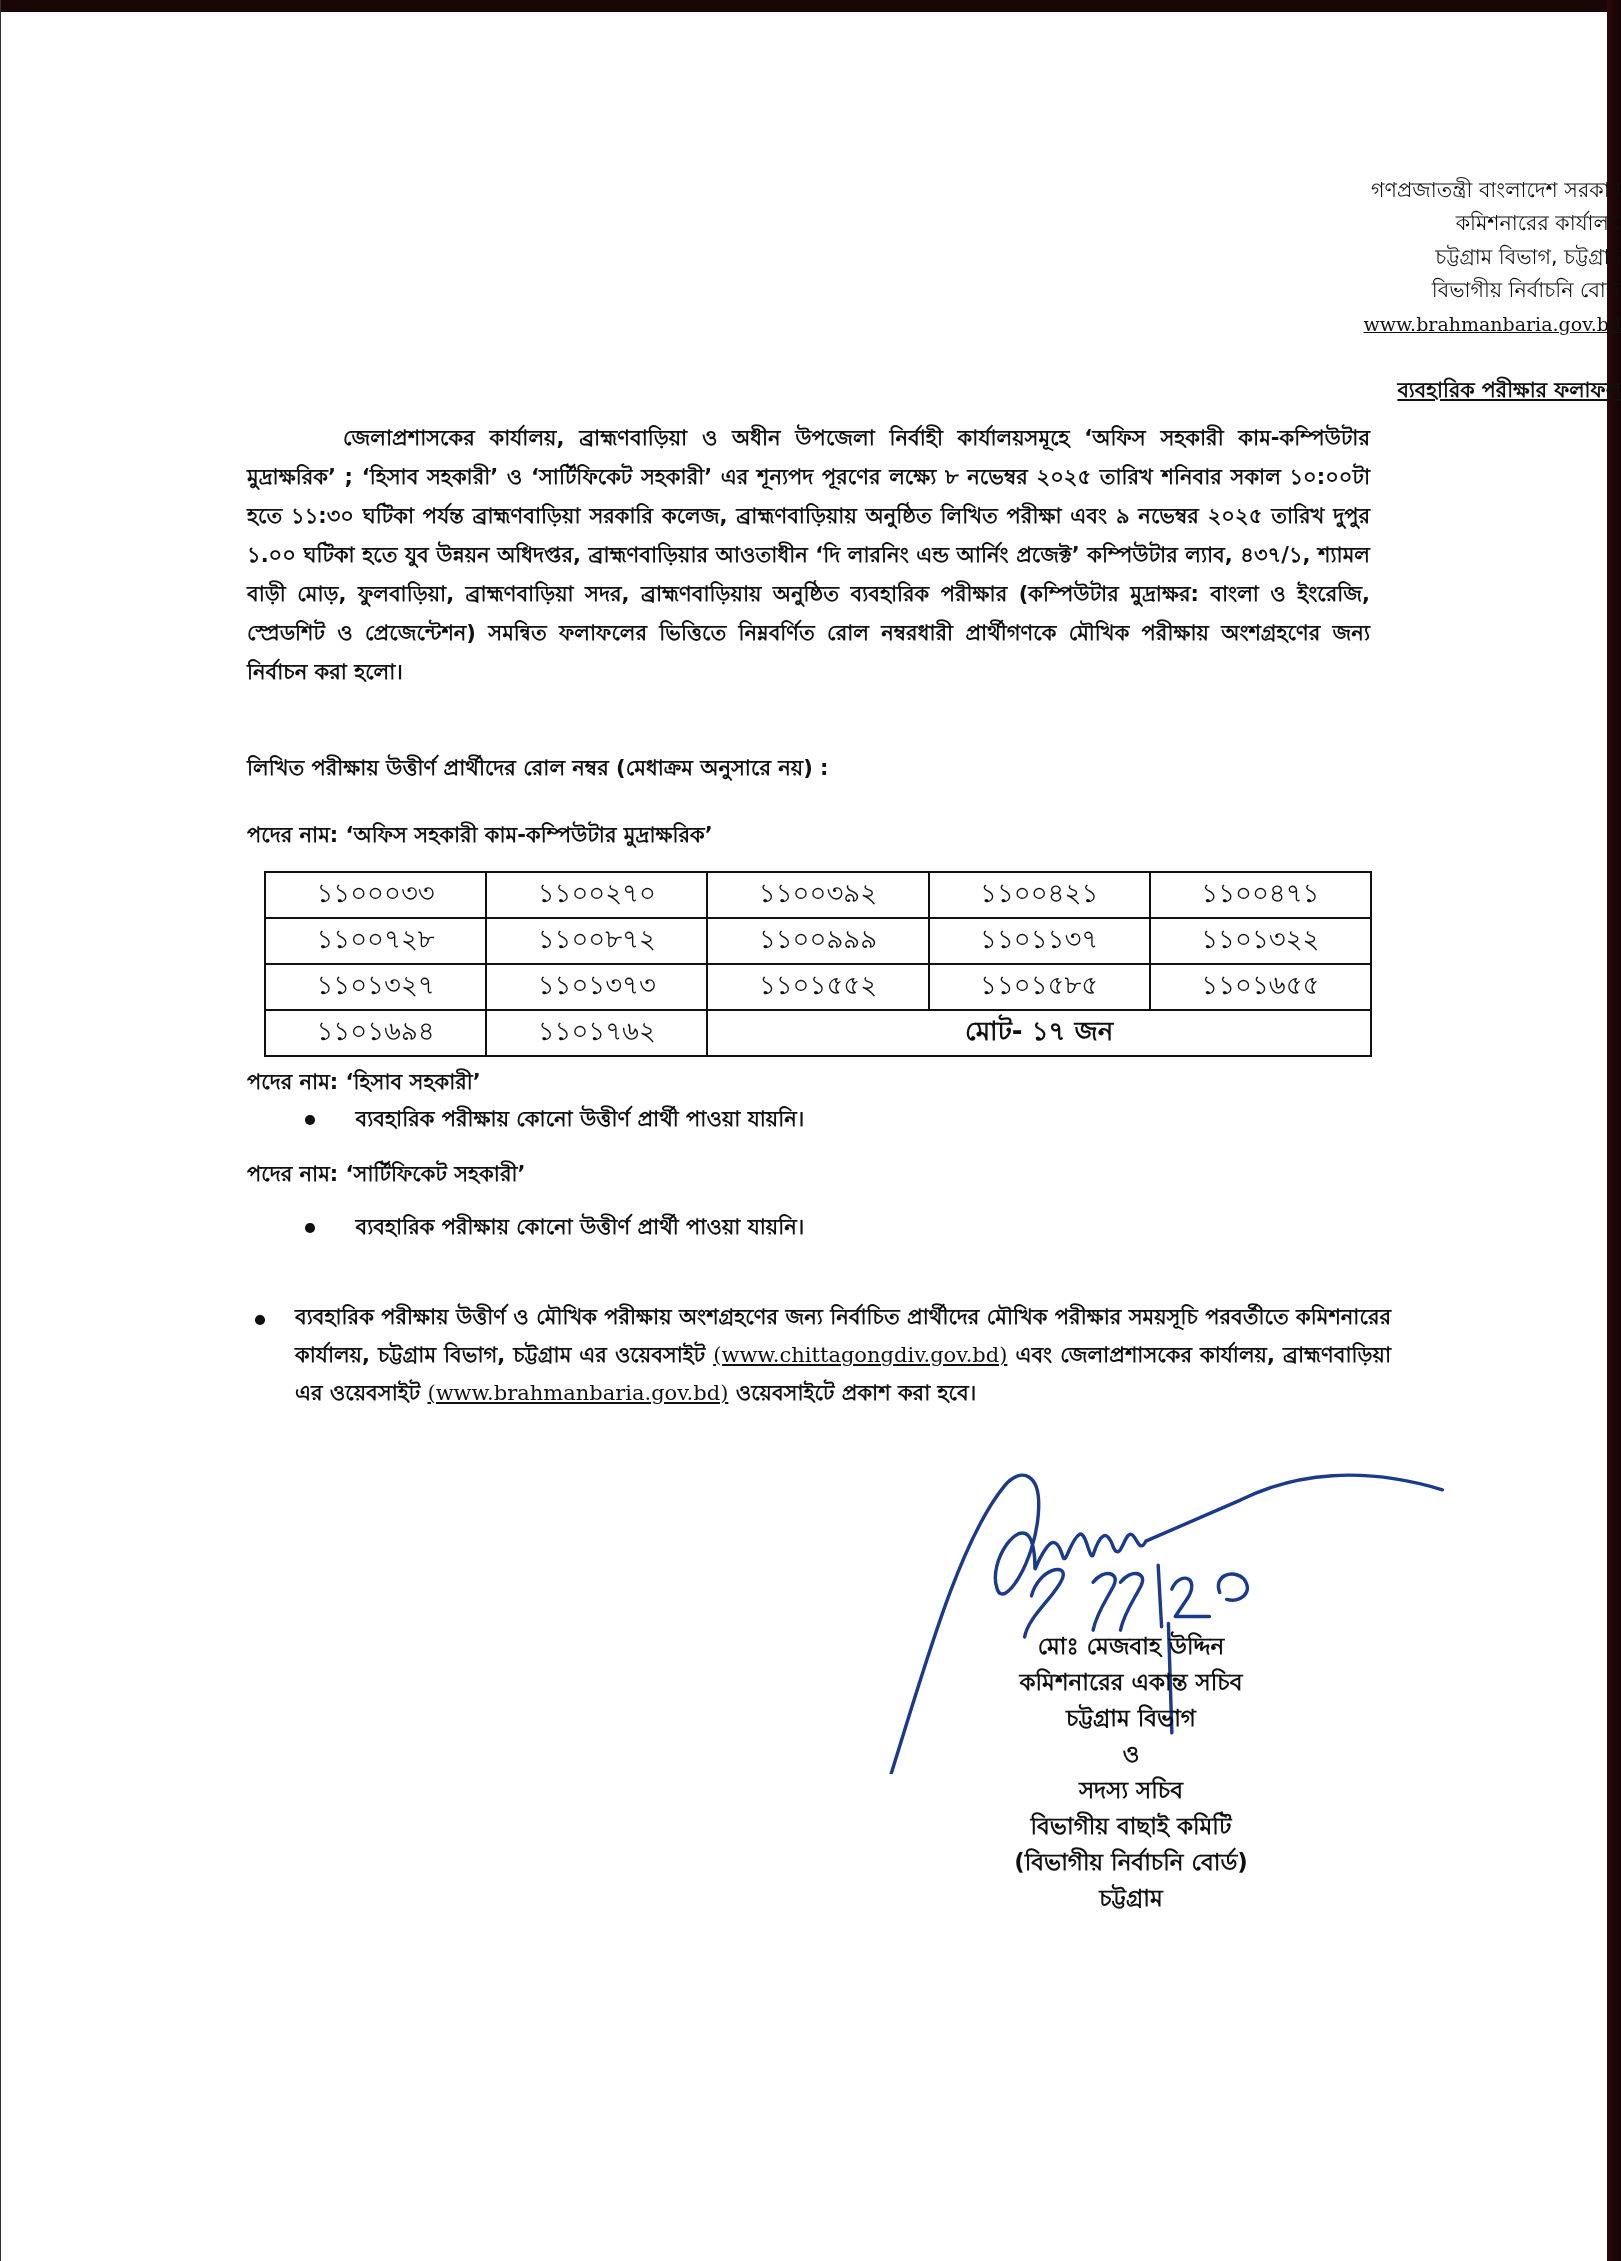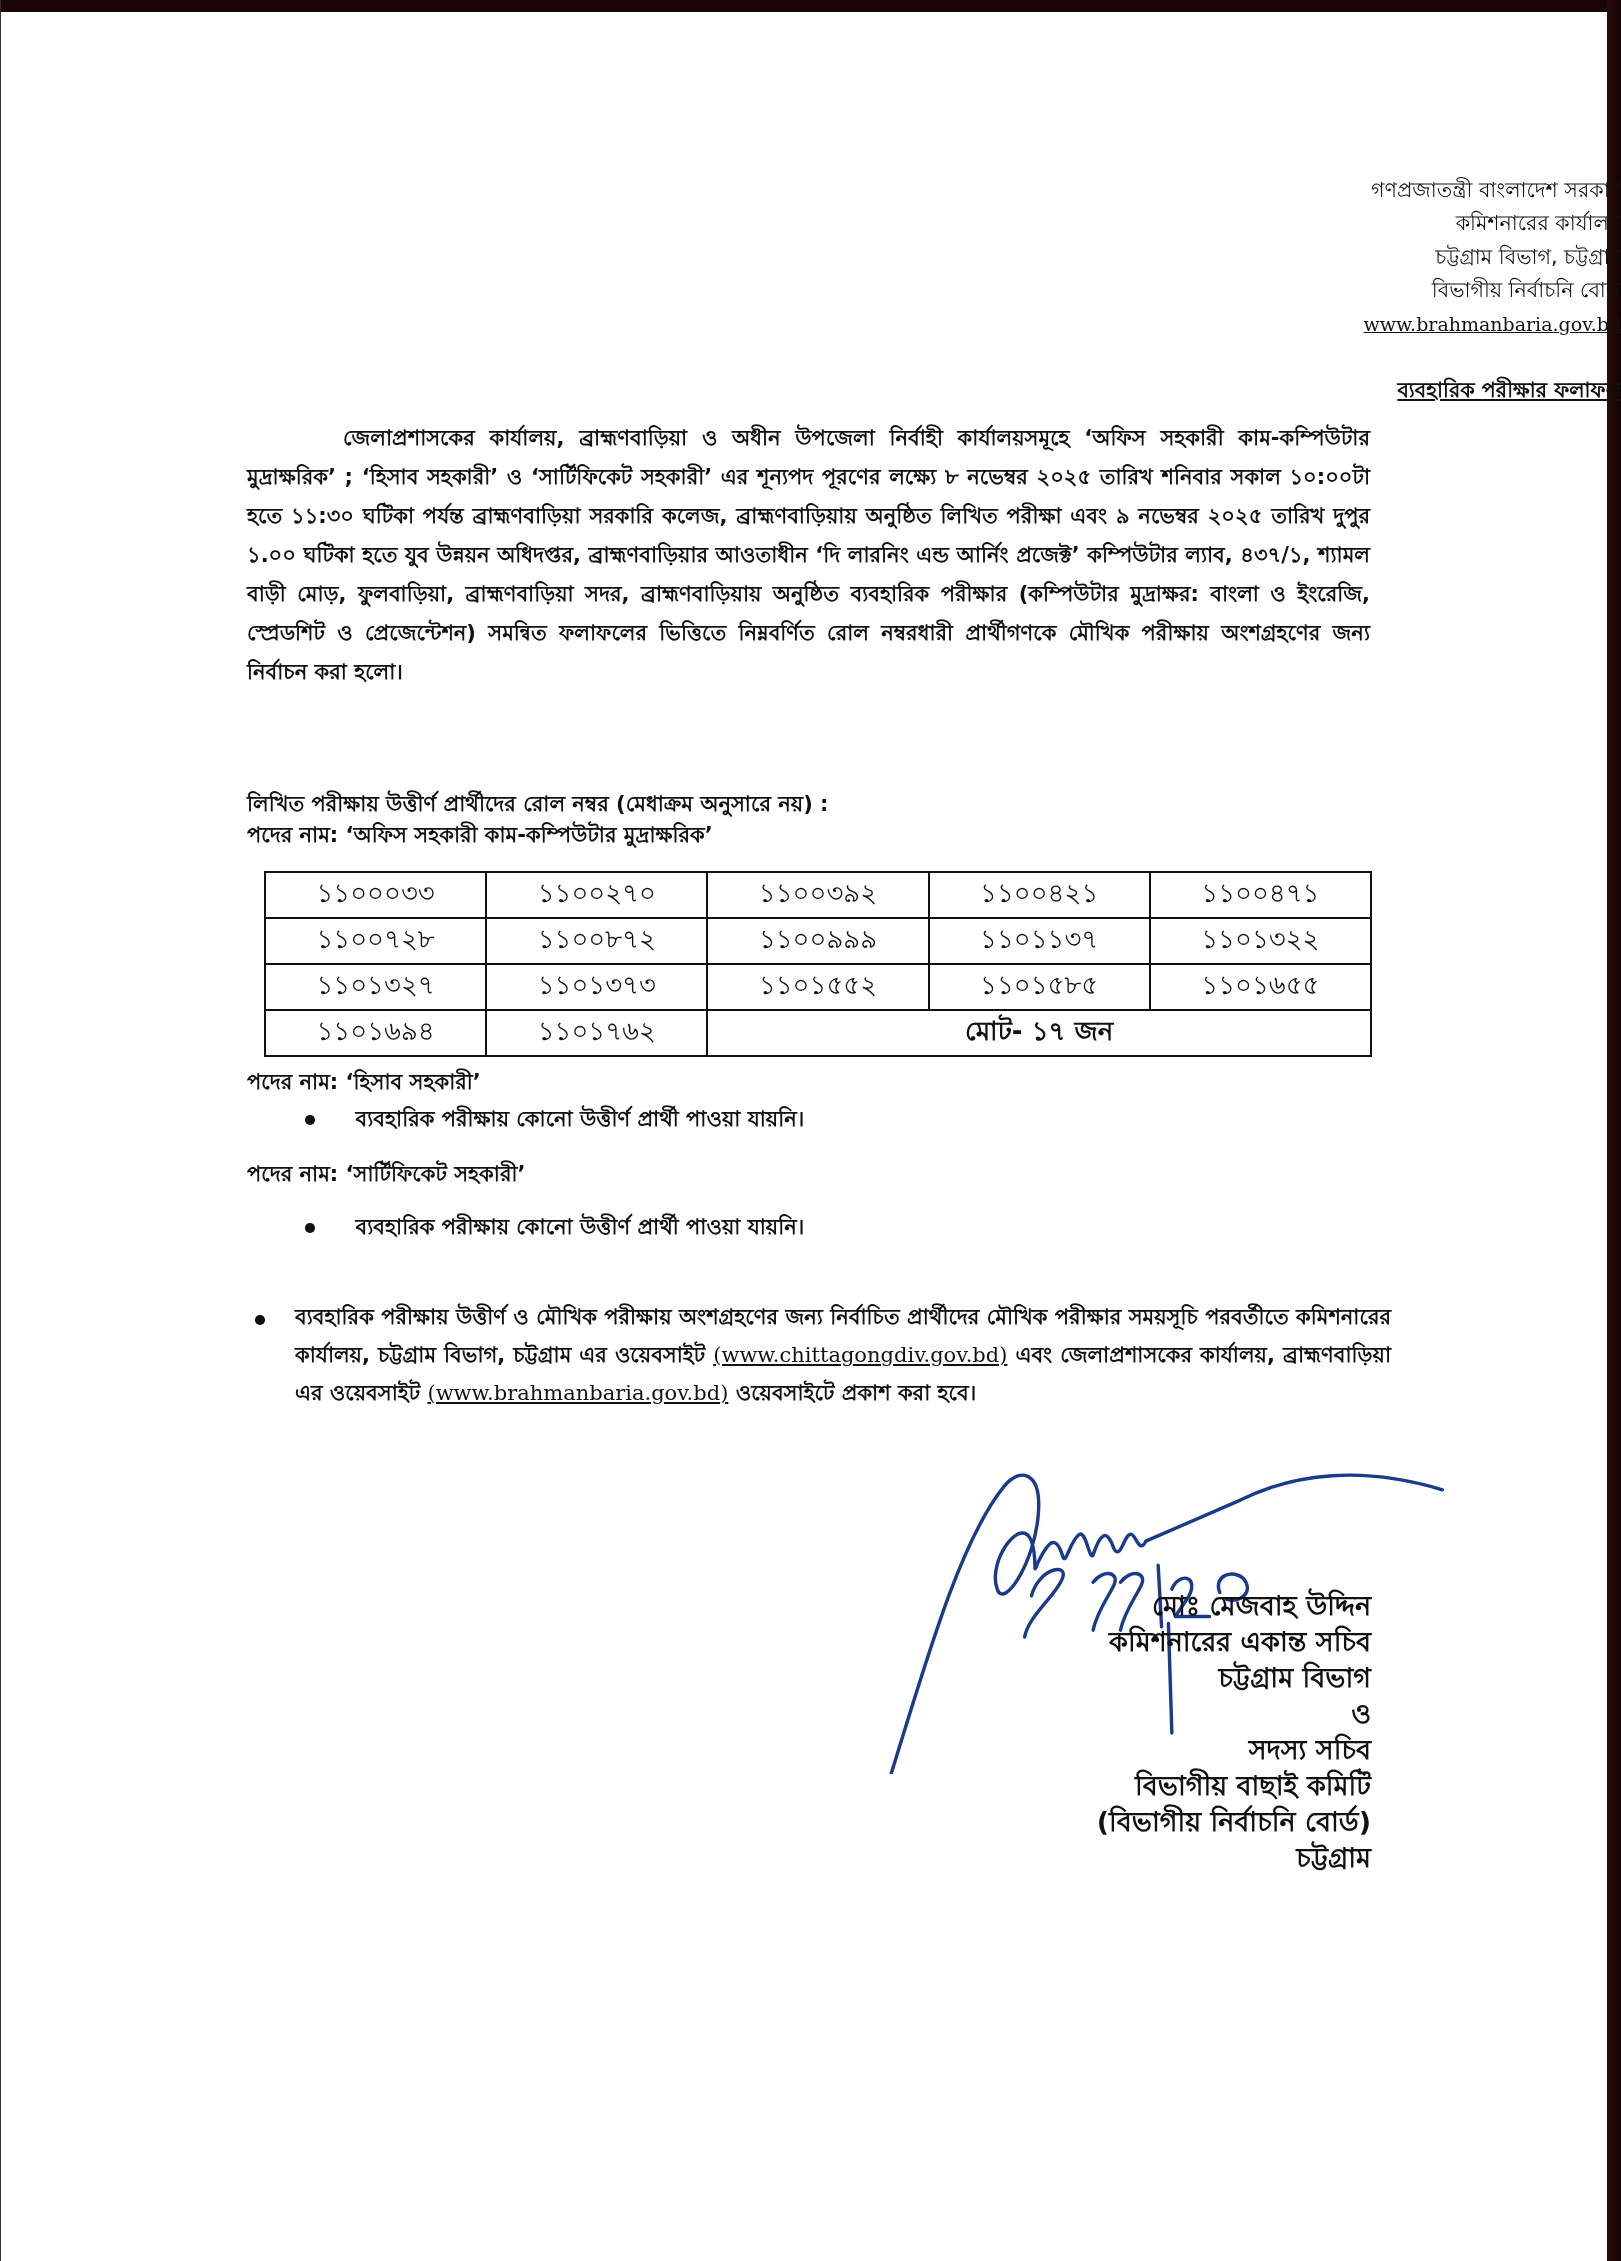--- a/index.html
+++ b/index.html
@@ -40,22 +40,22 @@
   .dot { display: inline-block; width: 9.6px; height: 9.6px; border-radius: 50%; background: #111; vertical-align: middle; margin-right: 41px; }
 
   .note {
     position: absolute; left: 295px; width: 1096px; top: 1298px;
     font-size: 21px; line-height: 38px; font-weight: bold; text-align: justify;
   }
   .note .url { font-family: "DejaVu Serif", "Liberation Serif", serif; font-weight: normal; text-decoration: underline; }
   .note-dot { position: absolute; left: 255px; top: 1315px; width: 9.6px; height: 9.6px; border-radius: 50%; background: #111; }
 
   .sig-block {
-    position: absolute; left: 891px; width: 480px; top: 1588px;
-    text-align: right; font-size: 27px; line-height: 36px; font-weight: bold;
+    position: absolute; left: 891px; width: 480px; top: 1628px;
+    text-align: center; font-size: 23px; line-height: 36px; font-weight: bold;
   }
   .signature { position: absolute; left: 884px; top: 1459px; width: 562px; height: 315px; }
 </style>
 </head>
 <body>
 
 <div class="scan-top"></div>
 <div class="scan-right"></div>
 <div class="scan-left"></div>
 
@@ -66,21 +66,21 @@
 <div class="center hdr" style="top:309px;">
   <span class="hdr-url">www.brahmanbaria.gov.bd</span>
 </div>
 
 <div class="center title" style="top:375px;">ব্যবহারিক পরীক্ষার ফলাফল</div>
 
 <div class="para" style="top:419px;">
   <span>জেলাপ্রশাসকের কার্যালয়, ব্রাহ্মণবাড়িয়া ও অধীন উপজেলা নির্বাহী কার্যালয়সমূহে </span><b>‘অফিস সহকারী কাম-কম্পিউটার মুদ্রাক্ষরিক’</b><span> ; </span><b>‘হিসাব সহকারী’</b><span> ও </span><b>‘সার্টিফিকেট সহকারী’</b><span> এর শূন্যপদ পূরণের লক্ষ্যে ৮ নভেম্বর ২০২৫ তারিখ শনিবার সকাল ১০:০০টা হতে ১১:৩০ ঘটিকা পর্যন্ত ব্রাহ্মণবাড়িয়া সরকারি কলেজ, ব্রাহ্মণবাড়িয়ায় অনুষ্ঠিত লিখিত পরীক্ষা এবং ৯ নভেম্বর ২০২৫ তারিখ দুপুর ১.০০ ঘটিকা হতে যুব উন্নয়ন অধিদপ্তর, ব্রাহ্মণবাড়িয়ার আওতাধীন ‘দি লারনিং এন্ড আর্নিং প্রজেক্ট’ কম্পিউটার ল্যাব, ৪৩৭/১, শ্যামল বাড়ী মোড়, ফুলবাড়িয়া, ব্রাহ্মণবাড়িয়া সদর, ব্রাহ্মণবাড়িয়ায় অনুষ্ঠিত ব্যবহারিক পরীক্ষার (কম্পিউটার মুদ্রাক্ষর: বাংলা ও ইংরেজি, স্প্রেডশিট ও প্রেজেন্টেশন) সমন্বিত ফলাফলের ভিত্তিতে নিম্নবর্ণিত রোল নম্বরধারী প্রার্থীগণকে মৌখিক পরীক্ষায় অংশগ্রহণের জন্য নির্বাচন করা হলো।</span>
 </div>
 
-<div class="lbl" style="top:752px;margin-top:36px;">লিখিত পরীক্ষায় উত্তীর্ণ প্রার্থীদের রোল নম্বর (মেধাক্রম অনুসারে নয়) :</div>
+<div class="lbl" style="top:752px;">লিখিত পরীক্ষায় উত্তীর্ণ প্রার্থীদের রোল নম্বর (মেধাক্রম অনুসারে নয়) :</div>
 
 <div class="lbl" style="top:819px;">পদের নাম: ‘অফিস সহকারী কাম-কম্পিউটার মুদ্রাক্ষরিক’</div>
 
 <table class="rolls">
   <tbody>
       <tr>
     <td>১১০০০৩৩</td>
     <td>১১০০২৭০</td>
     <td>১১০০৩৯২</td>
     <td>১১০০৪২১</td>

